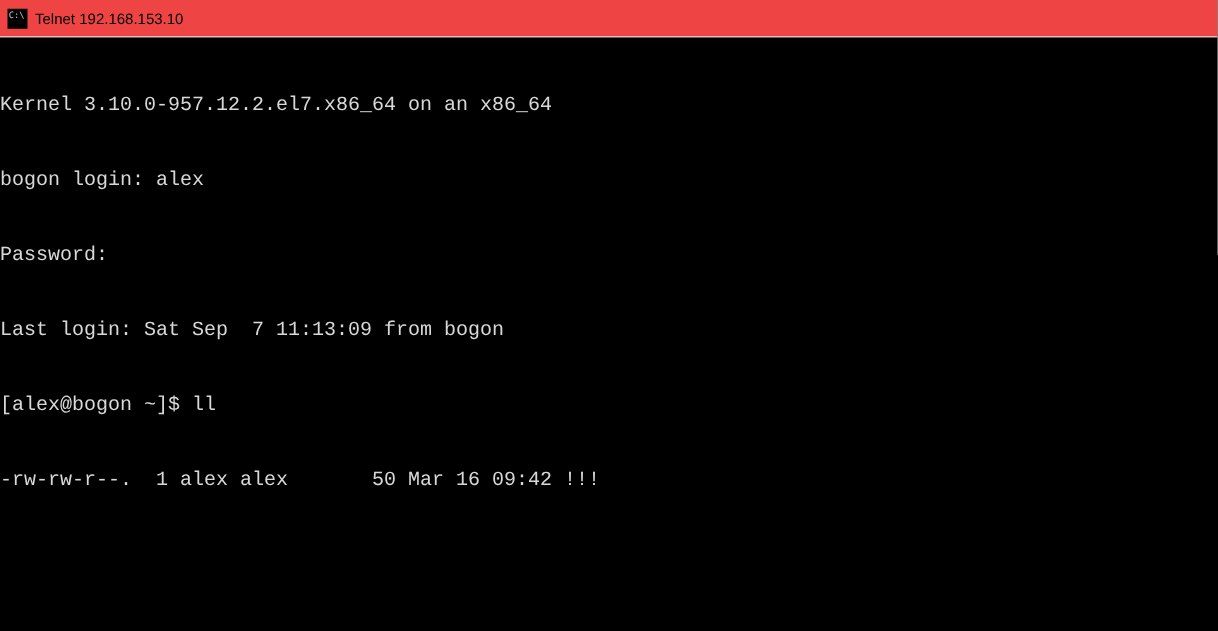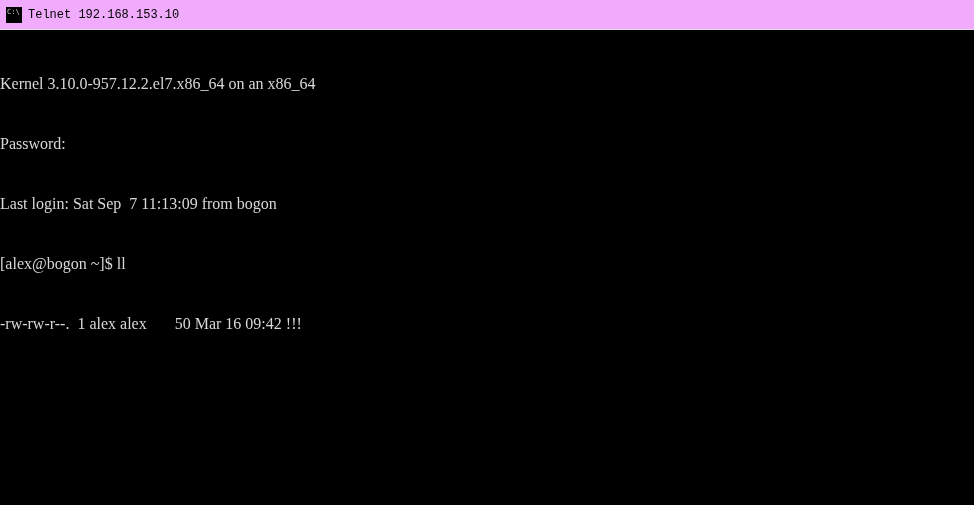--- a/index.html
+++ b/index.html
@@ -5,27 +5,26 @@
     * { margin: 0; padding: 0; box-sizing: border-box; }
     body {
       font-family: "Segoe UI", Tahoma, sans-serif;
       background: #fff;
       width: 974px;
       height: 505px;
       overflow: hidden;
     }
     .titlebar {
       height: 30px;
-      background: #f0abfc;
+      background: #ef4444;
       display: flex;
       align-items: center;
       padding: 0 6px;
       gap: 6px;
       border-bottom: 1px solid #e0e0e0;
-      font-family: Liberation Mono, monospace;
     }
     .titlebar-icon {
       width: 16px;
       height: 16px;
       background: #000;
       position: relative;
       display: inline-block;
     }
     .titlebar-icon::before {
       content: "C:\\";
@@ -45,29 +44,30 @@
       height: calc(505px - 30px);
       padding: 4px 0 0 0;
       font-family: "Courier New", monospace;
       font-size: 16px;
       line-height: 20px;
       color: #d0d0d0;
       white-space: pre;
       overflow: hidden;
     }
     .row { display: block; }
-    .c-white { color: #d8d8d8; font-family: Liberation Serif, serif; }
+    .c-white { color: #d8d8d8; }
   </style>
 </head>
 <body>
 
 <div class="titlebar">
   <span class="titlebar-icon"></span>
   <span class="titlebar-title">Telnet 192.168.153.10</span>
 </div>
 
 <div class="terminal">
   <span class="row c-white">Kernel 3.10.0-957.12.2.el7.x86_64 on an x86_64</span>
+  <span class="row c-white">bogon login: alex</span>
   <span class="row c-white">Password:</span>
   <span class="row c-white">Last login: Sat Sep  7 11:13:09 from bogon</span>
   <span class="row c-white">[alex@bogon ~]$ ll</span>
   <div id="listing-rows"><span class="row"><span class="c-white">-rw-rw-r--.  1 alex alex       50 Mar 16 09:42 </span><span class="c-white">!!!</span></span></div>
 </div>
 
 </body></html>

